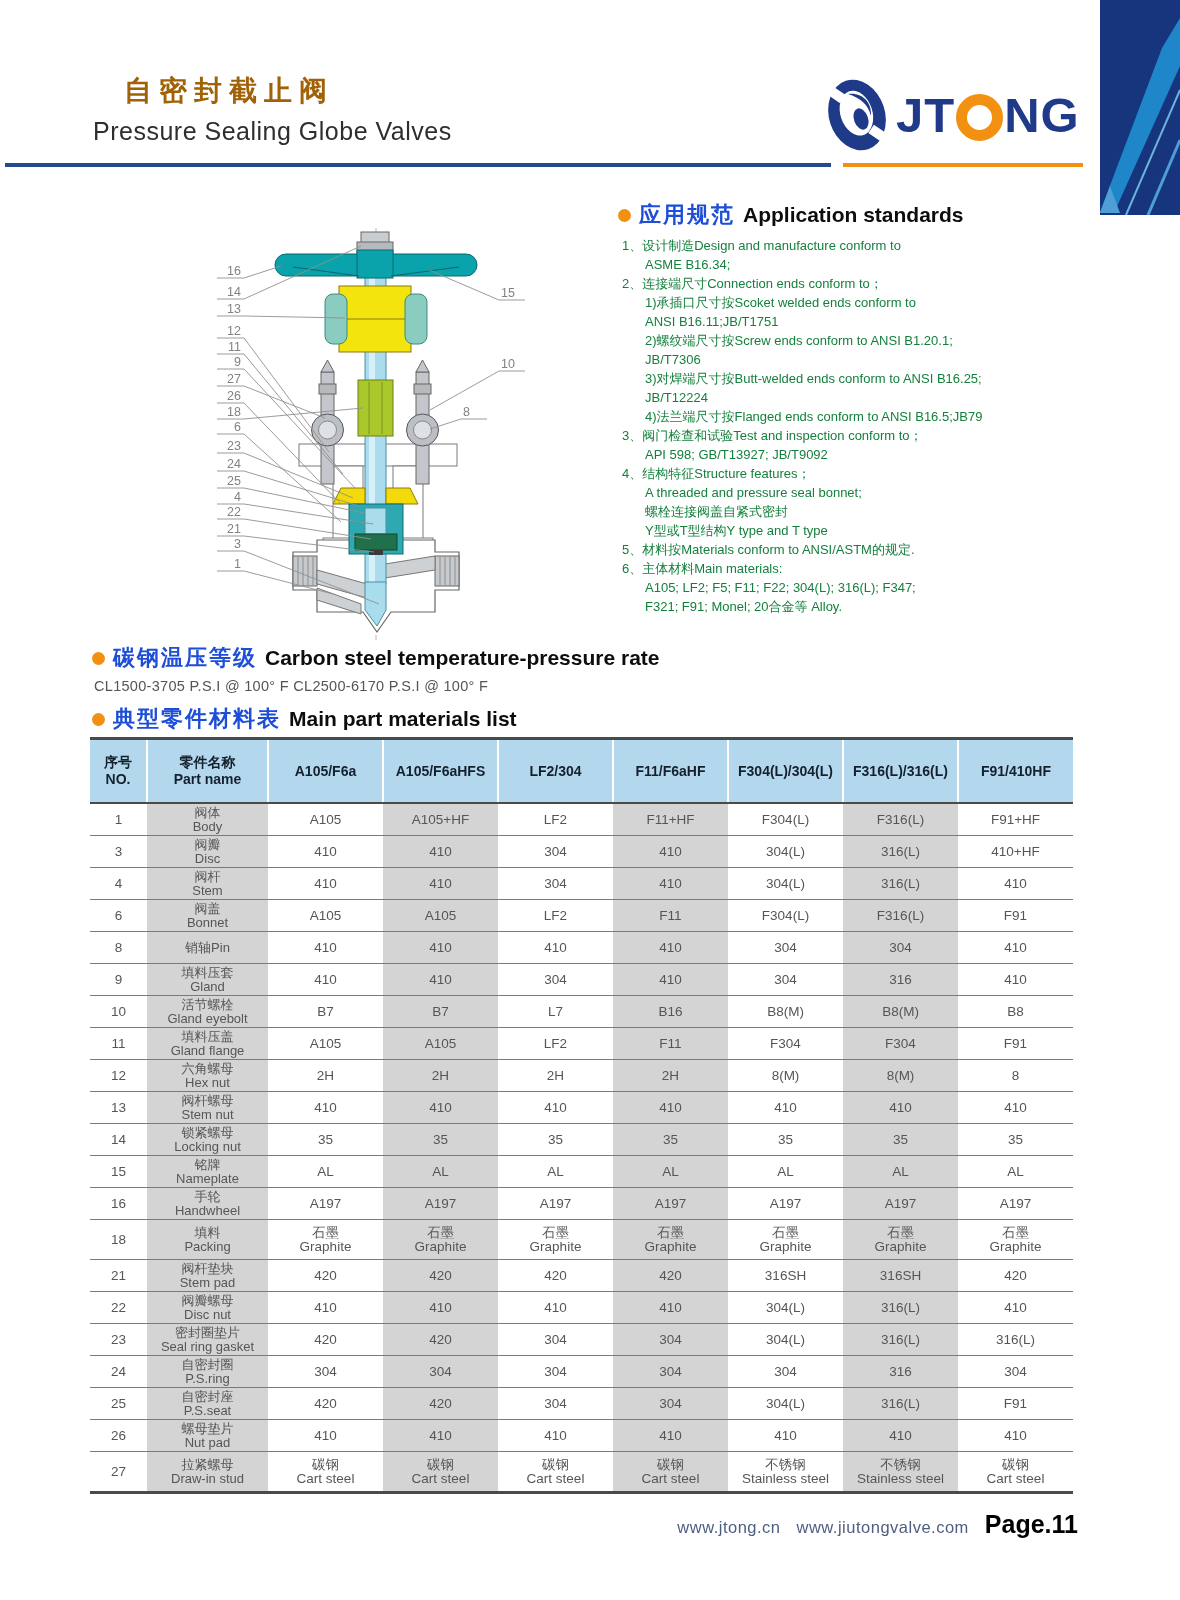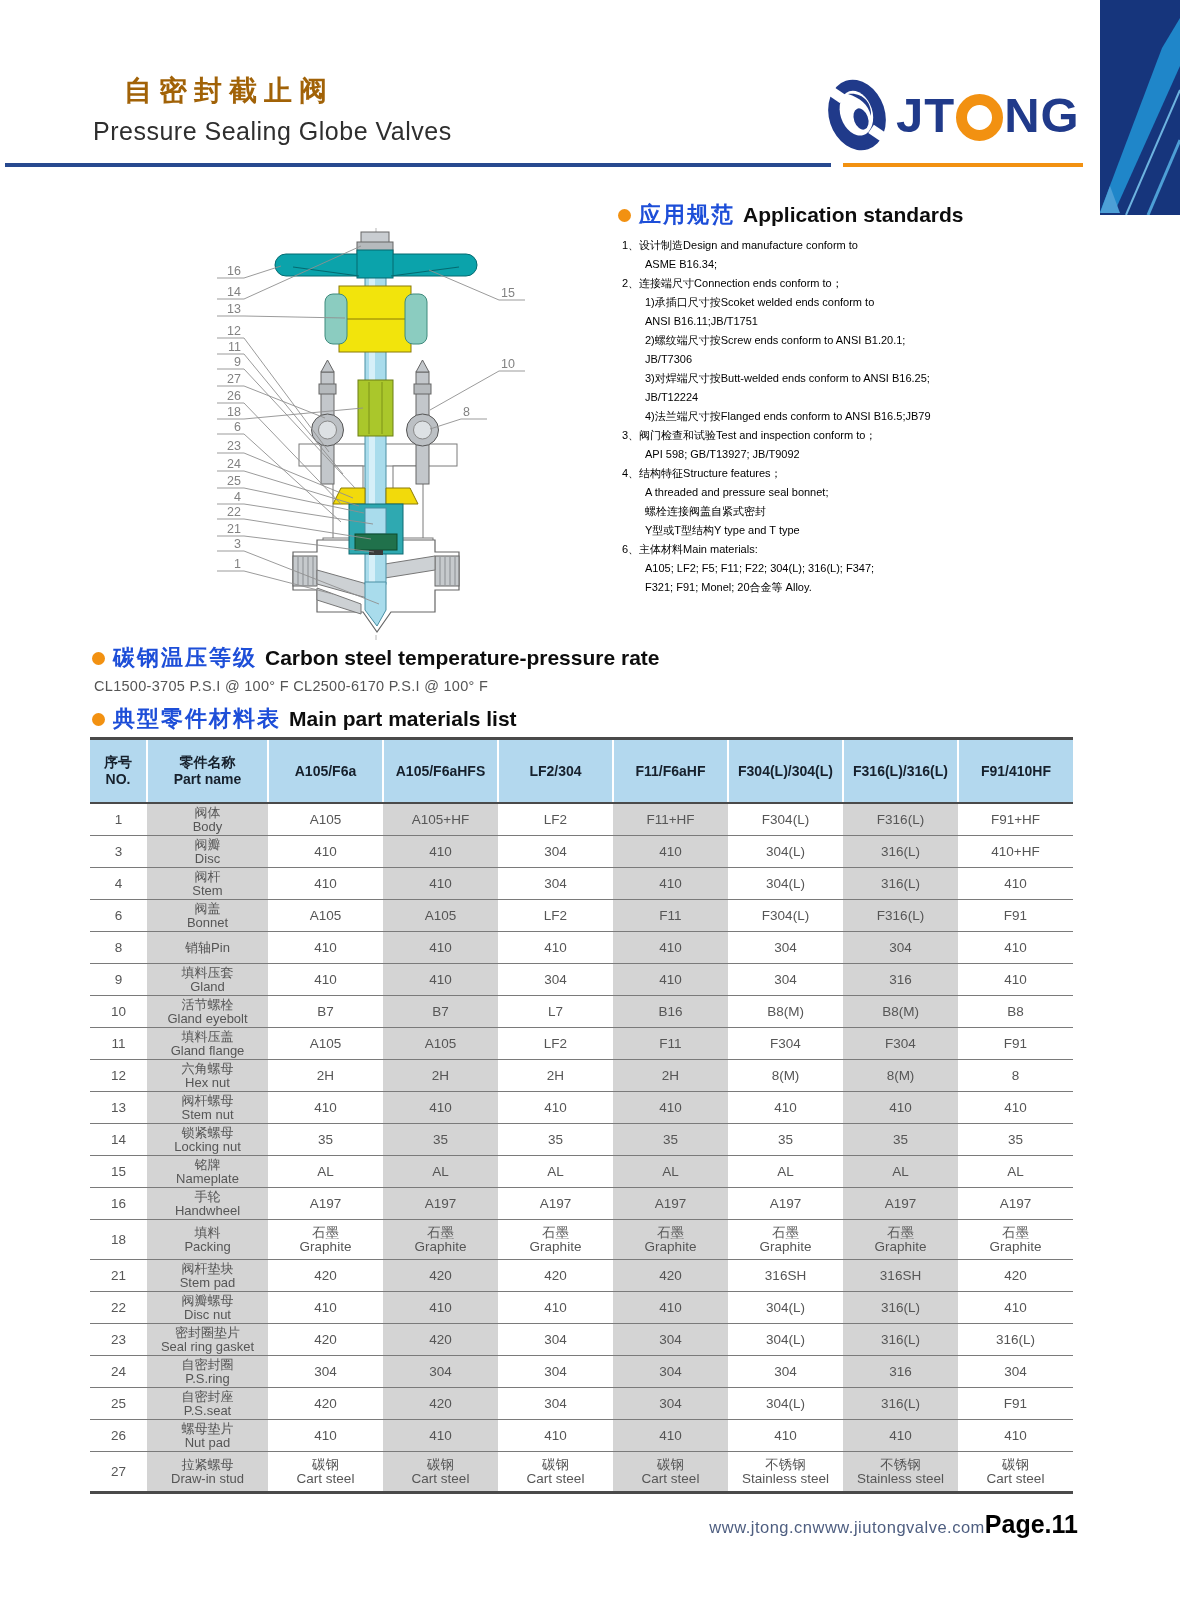--- a/index.html
+++ b/index.html
@@ -22,21 +22,21 @@
 
   .corner{right:0;top:0;}
 
   
   .sec-head{display:flex;align-items:center;gap:8px;}
   .sec-dot{width:13px;height:13px;border-radius:50%;background:#f29111;flex:0 0 auto;}
   .sec-zh{font-size:22px;font-weight:bold;color:#1d4ed8;letter-spacing:2px;}
   .sec-en{font-size:21px;font-weight:bold;color:#0d0d0d;}
   #standards-head{left:618px;top:200px;}
   #standards-lines{left:622px;top:236px;width:470px;}
-  .std-line{font-size:11px;line-height:19px;color:#000000;white-space:nowrap;}
+  .std-line{font-size:13px;line-height:19px;color:#15803d;white-space:nowrap;}
   .std-line.ind{padding-left:23px;}
 
   
   #temp-head{left:92px;top:643px;}
   #temp-line{left:94px;top:678px;font-size:14.5px;color:#555;letter-spacing:.3px;}
   #materials-head{left:92px;top:704px;}
 
   
   #materials-table{left:90px;top:737px;border-collapse:collapse;table-layout:fixed;width:983px;}
   #materials-table th{
@@ -48,21 +48,21 @@
   #materials-table td{
     height:31px;font-size:13.5px;color:#565656;text-align:center;vertical-align:middle;
     border-bottom:1.5px solid #7a7a7a;line-height:14px;padding:0 2px;
   }
   #materials-table tr.tall td{height:39px;}
   #materials-table tr:last-child td{border-bottom:3px solid #4a4a4a;}
   #materials-table td.shade{background:#d4d4d4;}
   #materials-table td.name{font-size:13px;}
 
   
-  #footer{right:102px;top:1510px;display:flex;align-items:baseline;}
+  #footer{right:102px;top:1510px;display:flex;align-items:baseline;gap:16px;}
   .foot-url{font-size:16.5px;color:#4e5e80;letter-spacing:.5px;}
   .foot-page{font-size:25px;font-weight:bold;color:#000;}
 
   
   #diagram{left:183px;top:222px;}
 </style>
 </head>
 <body>
 
 <div class="abs title-zh">自密封截止阀</div>
@@ -250,20 +250,21 @@
     <div class="std-line ind">JB/T7306</div>
     <div class="std-line ind">3)对焊端尺寸按Butt-welded ends conform to ANSI B16.25;</div>
     <div class="std-line ind">JB/T12224</div>
     <div class="std-line ind">4)法兰端尺寸按Flanged ends conform to ANSI B16.5;JB79</div>
     <div class="std-line">3、阀门检查和试验Test and inspection conform to；</div>
     <div class="std-line ind">API 598;  GB/T13927;  JB/T9092</div>
     <div class="std-line">4、结构特征Structure features；</div>
     <div class="std-line ind">A threaded and pressure seal bonnet;</div>
     <div class="std-line ind">螺栓连接阀盖自紧式密封</div>
     <div class="std-line ind">Y型或T型结构Y type and T type</div>
+    <div class="std-line">5、材料按Materials conform to ANSI/ASTM的规定.</div>
     <div class="std-line">6、主体材料Main materials:</div>
     <div class="std-line ind">A105;  LF2;  F5;  F11;  F22;  304(L);  316(L);  F347;</div>
     <div class="std-line ind">F321;  F91;  Monel;  20合金等 Alloy.</div>
   </div>
 
 <div id="temp-head" class="abs sec-head">
   <span class="sec-dot"></span>
   <span class="sec-zh">碳钢温压等级</span>
   <span class="sec-en">Carbon steel temperature-pressure rate</span>
 </div>

